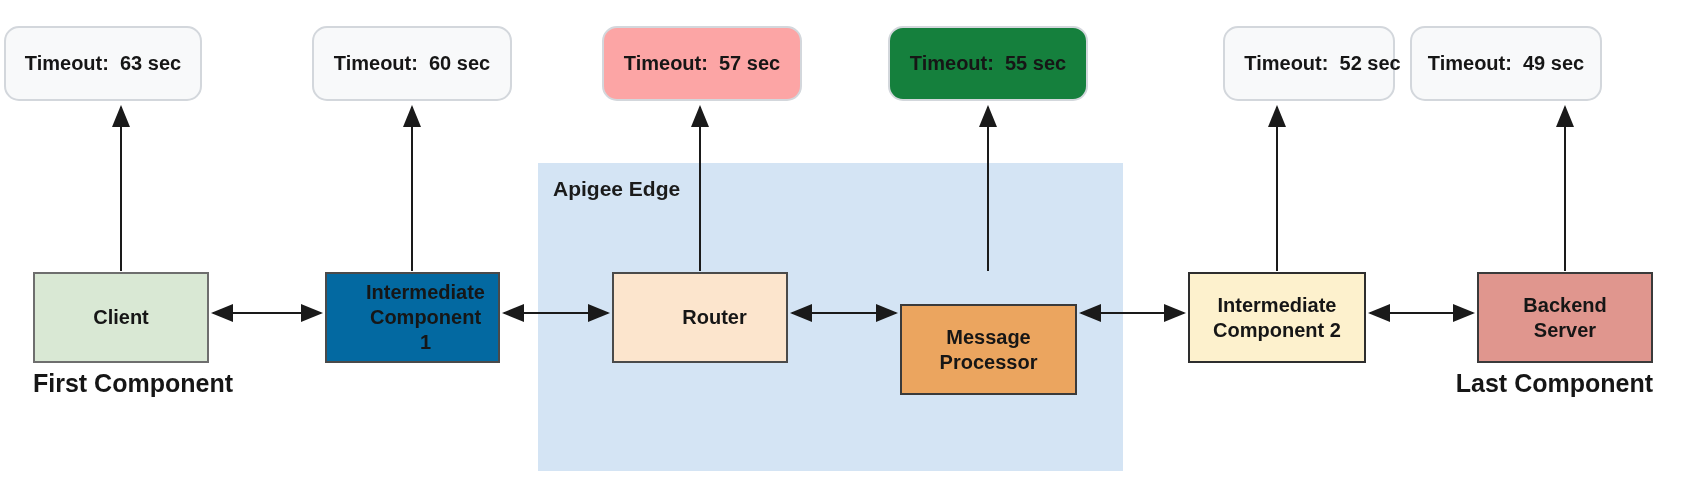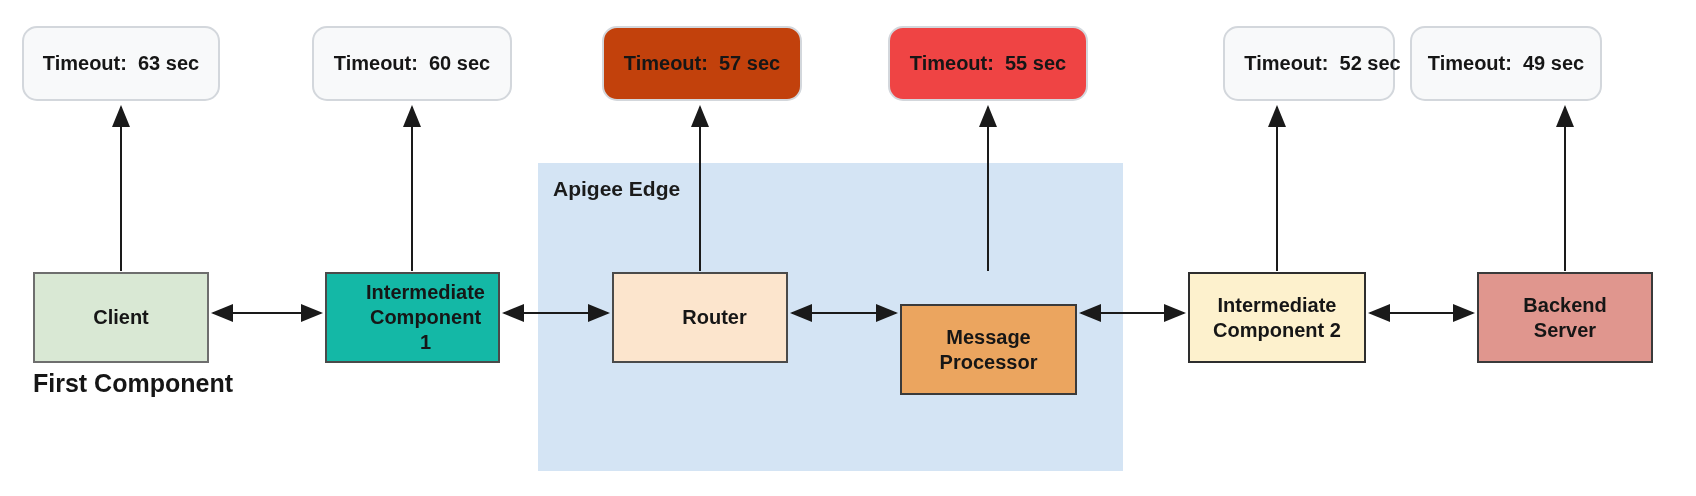--- a/index.html
+++ b/index.html
@@ -44,21 +44,21 @@
     border: 2px solid #d3d7dc;
     border-radius: 15px;
     display: flex;
     align-items: center;
     justify-content: center;
     font-size: 20px;
     font-weight: bold;
     color: #161616;
     white-space: pre;
   }
-  .bubble-1 { left: 22px;   width: 198px; }
+  .bubble-1 { left: 4px;   width: 198px; }
   .bubble-2 { left: 312px;  width: 200px; }
   .bubble-3 { left: 602px;  width: 200px; }
   .bubble-4 { left: 888px;  width: 200px; }
   .bubble-5 { left: 1223px; width: 172px; padding-left: 27px; }
   .bubble-6 { left: 1410px; width: 192px; }
   
   .comp {
     position: absolute;
     top: 272px;
     height: 91px;
@@ -126,27 +126,28 @@
 
     <line x1="213" y1="313" x2="321" y2="313" stroke="#1a1a1a" stroke-width="2" marker-start="url(#head)" marker-end="url(#head)"></line>
     <line x1="504" y1="313" x2="608" y2="313" stroke="#1a1a1a" stroke-width="2" marker-start="url(#head)" marker-end="url(#head)"></line>
     <line x1="792" y1="313" x2="896" y2="313" stroke="#1a1a1a" stroke-width="2" marker-start="url(#head)" marker-end="url(#head)"></line>
     <line x1="1081" y1="313" x2="1184" y2="313" stroke="#1a1a1a" stroke-width="2" marker-start="url(#head)" marker-end="url(#head)"></line>
     <line x1="1370" y1="313" x2="1473" y2="313" stroke="#1a1a1a" stroke-width="2" marker-start="url(#head)" marker-end="url(#head)"></line>
   </svg>
 
   <div class="bubble bubble-1" style="background-color: rgb(248, 249, 250);">Timeout:  63 sec</div>
   <div class="bubble bubble-2" style="background-color: rgb(248, 249, 250);">Timeout:  60 sec</div>
-  <div class="bubble bubble-3" style="background-color: #c2410c;">Timeout:  57 sec</div>
-  <div class="bubble bubble-4" style="background-color: #ef4444;">Timeout:  55 sec</div>
+  <div class="bubble bubble-3" style="background-color: #fca5a5;">Timeout:  57 sec</div>
+  <div class="bubble bubble-4" style="background-color: #15803d;">Timeout:  55 sec</div>
   <div class="bubble bubble-5" style="background-color: rgb(248, 249, 250);">Timeout:  52 sec</div>
   <div class="bubble bubble-6" style="background-color: rgb(248, 249, 250);">Timeout:  49 sec</div>
 
   <div class="comp comp-client" style="background-color: rgb(217, 232, 212);">Client</div>
-  <div class="comp comp-ic1" style="background-color: #14b8a6; padding-left: 38px;">Intermediate Component 1</div>
+  <div class="comp comp-ic1" style="background-color: #0369a1; padding-left: 38px;">Intermediate Component 1</div>
   <div class="comp comp-router" style="background-color: rgb(252, 229, 205); padding-left: 41px;">Router</div>
   <div class="comp comp-mp" style="background-color: rgb(235, 165, 95);">Message Processor</div>
   <div class="comp comp-ic2" style="background-color: rgb(253, 241, 205);">Intermediate Component 2</div>
   <div class="comp comp-backend" style="background-color: rgb(224, 150, 142);">Backend Server</div>
 
   <div class="caption caption-first">First Component</div>
+  <div class="caption caption-last">Last Component</div>
 
 </div>
 
 </body></html>

